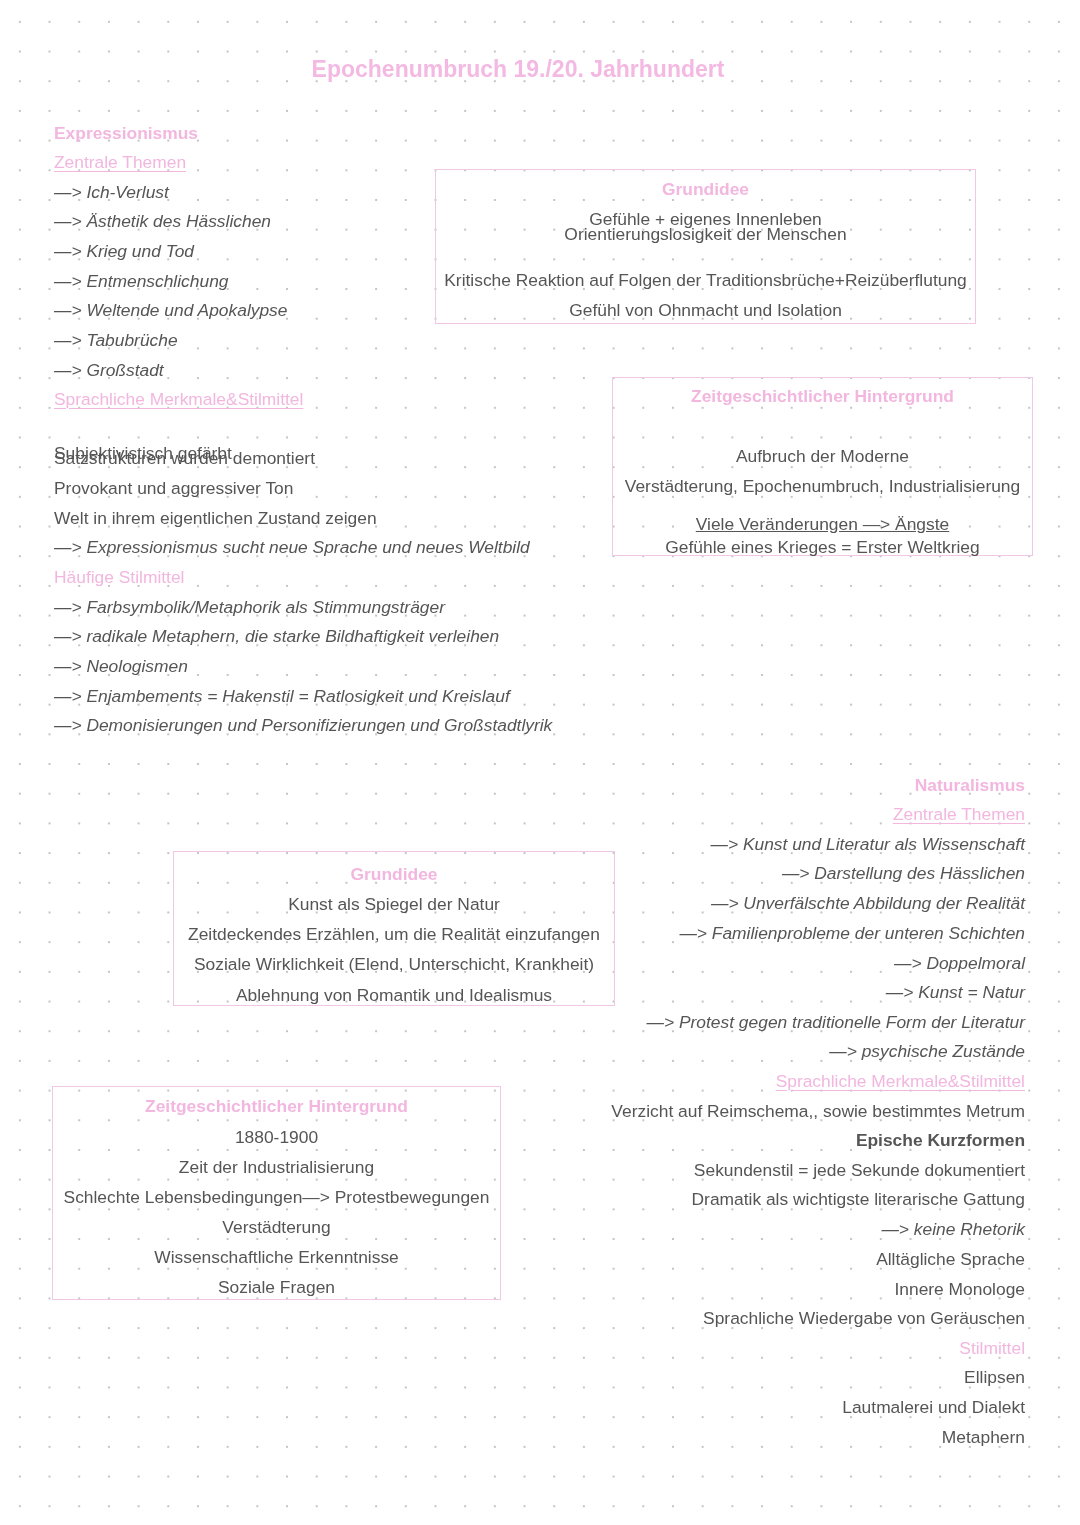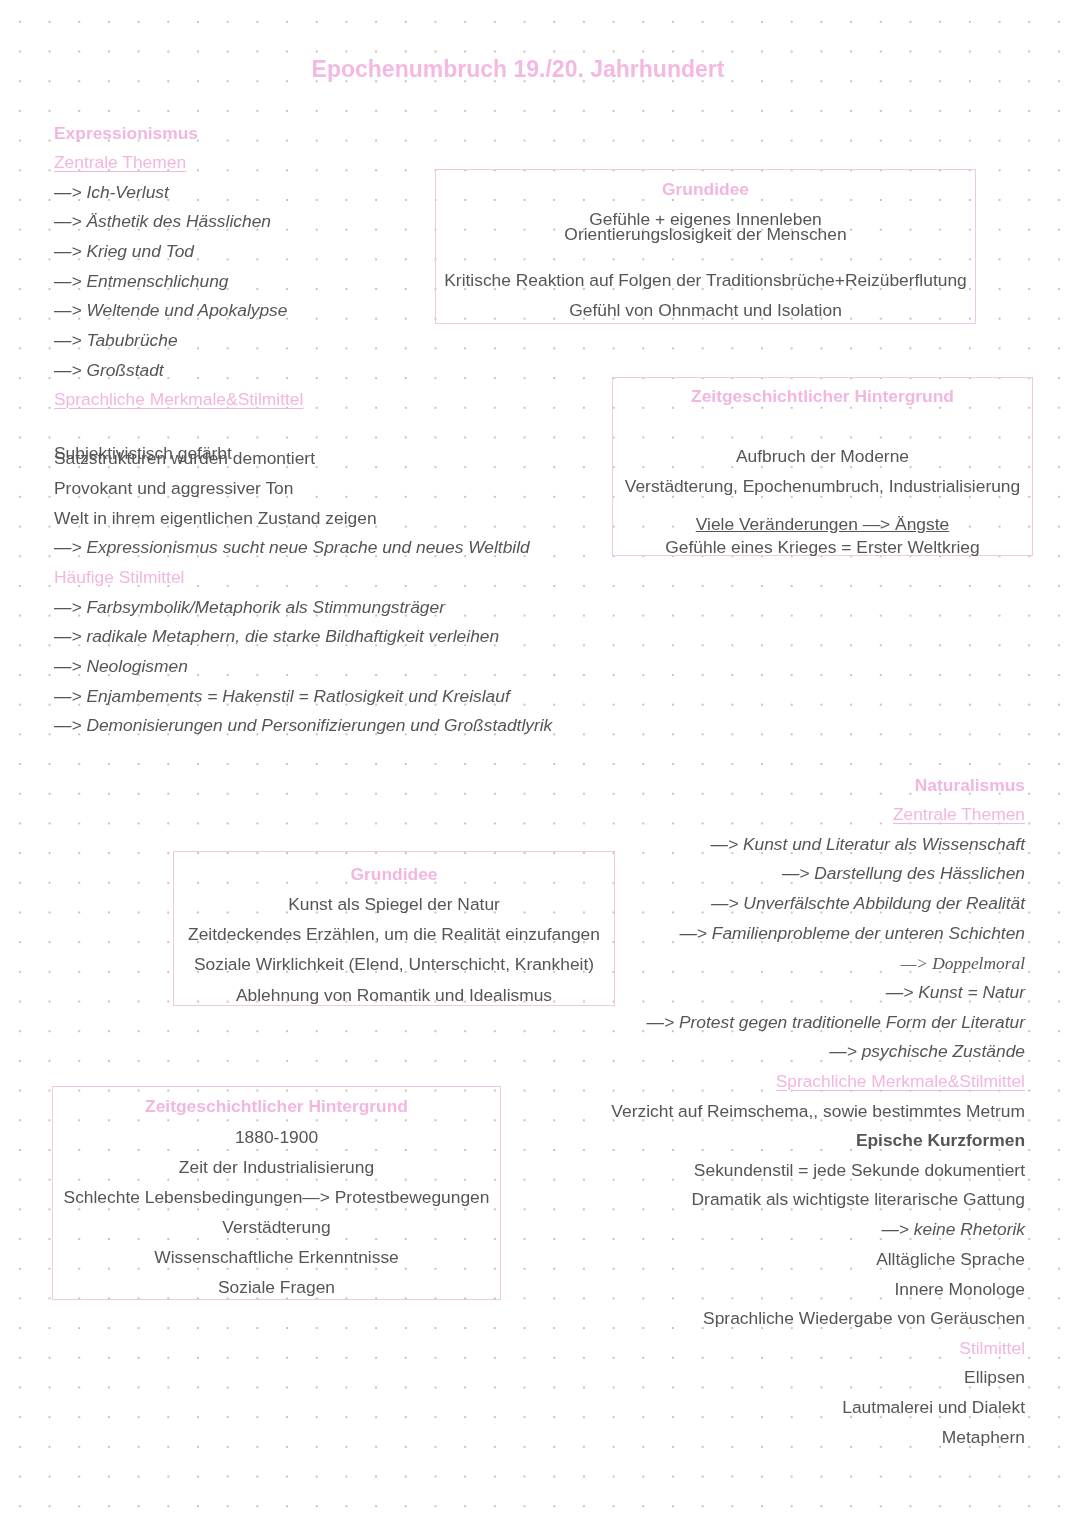--- a/index.html
+++ b/index.html
@@ -90,21 +90,21 @@
 </section>
 
 <section>
   <div class="line pinkb right" style="right:55px; top:775px;">Naturalismus</div>
   <div class="line pink ul right" style="right:55px; top:804px;">Zentrale Themen</div>
 
   <div class="line it right" style="right:55px; top:834px;">—&gt;  Kunst und Literatur als Wissenschaft</div>
   <div class="line it right" style="right:55px; top:863px;margin-left:19px;">—&gt; Darstellung des Hässlichen</div>
   <div class="line it right" style="right:55px; top:893px;">—&gt; Unverfälschte Abbildung der Realität</div>
   <div class="line it right" style="right:55px; top:923px;">—&gt; Familienprobleme der unteren Schichten</div>
-  <div class="line it right" style="right:55px; top:953px;font-family:Liberation Serif, serif;">—&gt; Doppelmoral</div>
+  <div class="line it right" style="right:55px; top:953px;">—&gt; Doppelmoral</div>
   <div class="line it right" style="right:55px; top:982px;">—&gt; Kunst = Natur</div>
   <div class="line it right" style="right:55px; top:1012px;">—&gt; Protest gegen traditionelle Form der Literatur</div>
   <div class="line it right" style="right:55px; top:1041px;">—&gt; psychische Zustände</div>
 
   <div class="line pink ul right" style="right:55px; top:1071px;">Sprachliche Merkmale&amp;Stilmittel</div>
   <div class="line right" style="right:55px; top:1101px;">Verzicht auf Reimschema,, sowie bestimmtes Metrum</div>
   <div class="line right" style="right:55px; top:1130px;font-weight:bold;">Epische Kurzformen</div>
   <div class="line right" style="right:55px; top:1160px;">Sekundenstil = jede Sekunde dokumentiert</div>
   <div class="line right" style="right:55px; top:1189px;">Dramatik als wichtigste literarische Gattung</div>
   <div class="line it right" style="right:55px; top:1219px;">—&gt; keine Rhetorik</div>

